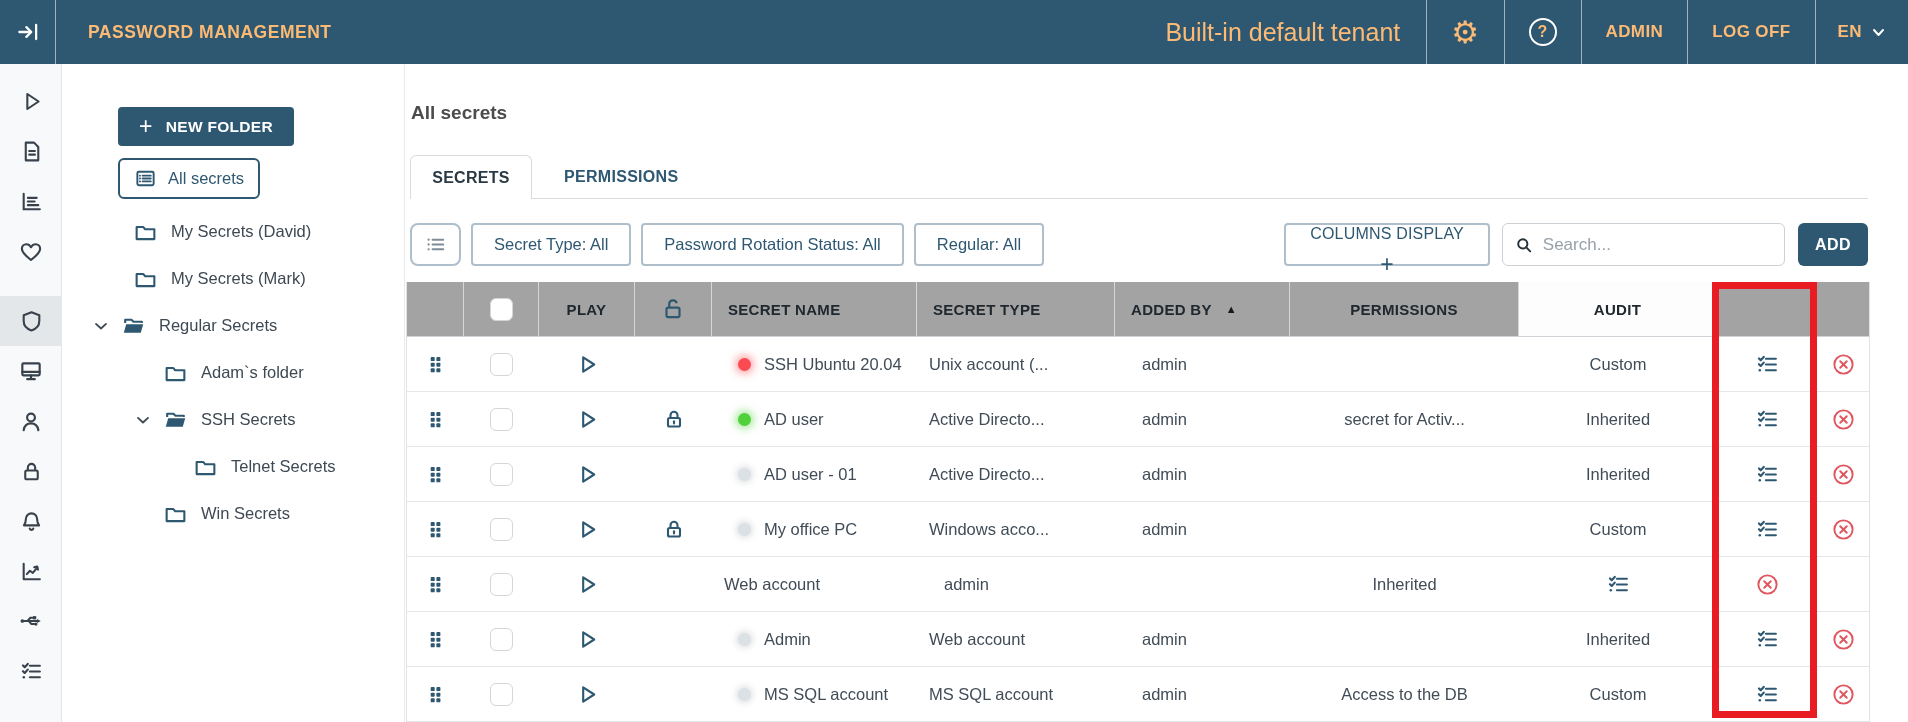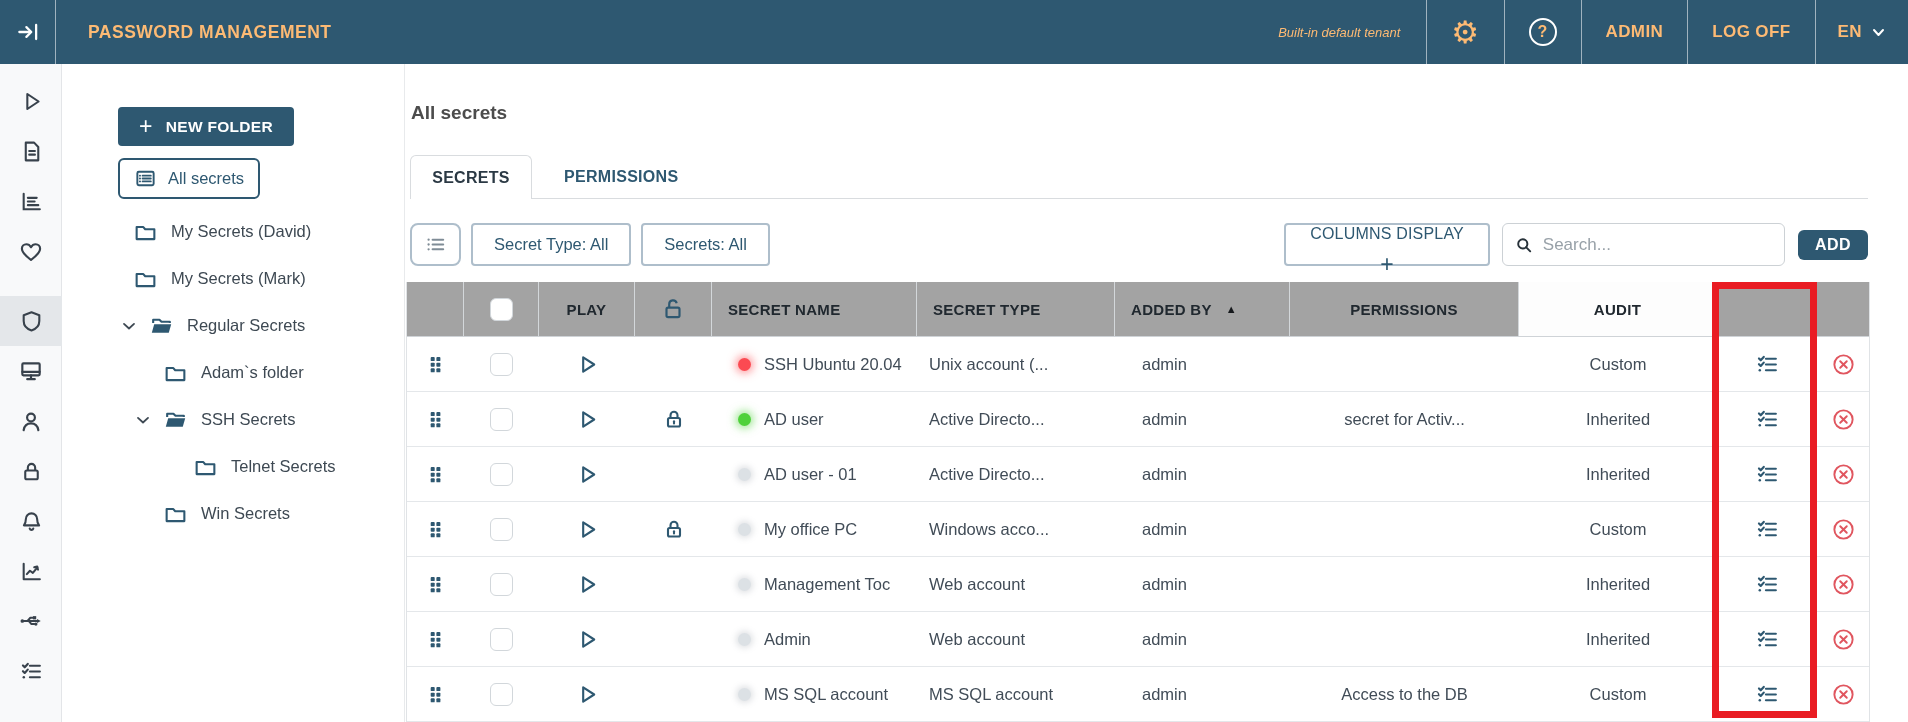--- a/index.html
+++ b/index.html
@@ -10,21 +10,21 @@
   }
   svg { display:block; }
 
   
   .app-header { position:absolute; left:0; top:0; width:1908px; height:64px;
     background:#2e5871; color:#fdba74; display:flex; align-items:stretch; z-index:10; }
   .collapse-btn { width:56px; display:flex; align-items:center; justify-content:center;
     border-right:1px solid rgba(255,255,255,.55); cursor:pointer; }
   .app-title { align-self:center; margin-left:32px; font-size:17.5px; font-weight:700; letter-spacing:.5px; }
   .hdr-right { margin-left:auto; display:flex; align-items:stretch; }
-  .tenant { align-self:center; font-size:13px; padding:0 26px;font-style:italic; }
+  .tenant { align-self:center; font-size:25px; padding:0 26px; }
   .hdr-sec { display:flex; align-items:center; justify-content:center;
     border-left:1px solid rgba(255,255,255,.55); padding:0 24px;
     font-size:17px; font-weight:600; letter-spacing:.4px; cursor:pointer; }
   .gear-glyph { font-size:31px; font-weight:400; line-height:1; }
   .help-circle { width:28px; height:28px; border:2.2px solid #fff; border-radius:50%;
     display:flex; align-items:center; justify-content:center; font-size:16px; font-weight:700; }
   .lang-sec { gap:9px; padding:0 22px; }
 
   
   .rail { position:absolute; left:0; top:64px; bottom:0; width:62px;
@@ -67,21 +67,21 @@
   .icon-btn { width:51px; height:43px; background:#fff; border:2px solid #aebecb; border-radius:8px;
     display:flex; align-items:center; justify-content:center; color:#7f8c96; cursor:pointer; }
   .filter-btn { height:43px; background:#fff; border:2px solid #aebecb; border-radius:4px;
     color:#2e5871; font-family:inherit; font-size:16.5px; padding:0 21px; margin-left:10px;
     display:flex; align-items:center; white-space:nowrap; cursor:pointer; }
   .columns-btn { margin-left:auto; gap:10px; font-size:16px; letter-spacing:.2px; padding:0 24px;flex-direction:column; }
   .search-box { width:283px; height:43px; margin-left:12px; background:#fff;
     border:1px solid #ccd1d5; border-radius:6px; display:flex; align-items:center; padding:0 12px; gap:10px; }
   .search-box input { border:none; outline:none; width:100%; font-family:inherit; font-size:17px; color:#333; }
   .search-box input::placeholder { color:#98a1a8; }
-  .add-btn { width:70px; height:30px; margin-left:13px; background:#2e5871; color:#fff; border:none;
+  .add-btn { width:70px; height:43px; margin-left:13px; background:#2e5871; color:#fff; border:none;
     border-radius:6px; font-family:inherit; font-size:16px; font-weight:700; letter-spacing:.4px; cursor:pointer; }
 
   
   .table { position:absolute; left:1px; top:218px; width:1464px;
     border-left:1px solid #e0e3e6; border-right:1px solid #e0e3e6; }
   .thead, .trow { display:grid; grid-template-columns:57px 75px 96px 77px 205px 198px 175px 229px 198px 101px 51px; height:55px; }
   .thead { background:#a3a3a3; border-bottom:1px solid #cfd3d7; }
   .hcell { display:flex; align-items:center; padding-left:16px; font-size:15px; font-weight:700;
     color:#20282f; letter-spacing:.3px; border-right:1px solid #d3d7da; white-space:nowrap; }
   .hcell:last-child { border-right:none; }
@@ -250,21 +250,21 @@
           </svg>
     </span>
     <span class="f-ico">
       <svg class="ico-closed" width="25" height="25" viewBox="0 0 24 24" fill="none" stroke="#2e5871" stroke-width="2" stroke-linejoin="round">
             <path d="M3.5 19.3V7.6h6.2l2 2.2h8.8v9.5H3.5z"></path>
           </svg>
 
     </span>
     <span>My Secrets (Mark)</span>
   </div>
-      <div class="tree-item" style="padding-left: 57px;">
+      <div class="tree-item" style="padding-left: 29px;">
     <span class="chev-box">
       <svg width="20" height="20" viewBox="0 0 24 24" fill="none" stroke="currentColor" stroke-width="2.2" stroke-linecap="round" stroke-linejoin="round">
             <path d="M6 9.5l6 5.5 6-5.5"></path>
           </svg>
     </span>
     <span class="f-ico">
 
       <svg class="ico-open" width="25" height="25" viewBox="0 0 24 24" fill="none">
             <path d="M4 9.6V6.4h6l2 2h8v1.2" stroke="#2e5871" stroke-width="2" fill="none" stroke-linejoin="round"></path>
             <path d="M2.7 18.9l2.3-8.1h16.3l-2.3 8.1z" fill="#2e5871"></path>
@@ -343,21 +343,22 @@
   <div class="filter-bar">
     <button class="icon-btn">
       <svg width="23" height="23" viewBox="0 0 24 24" fill="none" stroke="currentColor" stroke-width="2.2" stroke-linecap="round">
           <path d="M9 7h11M9 12h11M9 17h11"></path>
           <circle cx="4.8" cy="7" r="1.2" fill="currentColor" stroke="none"></circle>
           <circle cx="4.8" cy="12" r="1.2" fill="currentColor" stroke="none"></circle>
           <circle cx="4.8" cy="17" r="1.2" fill="currentColor" stroke="none"></circle>
         </svg>
     </button>
     <button class="filter-btn">Secret Type: All</button>
-    <button class="filter-btn">Secrets: All</button>
+    <button class="filter-btn">Password Rotation Status: All</button>
+    <button class="filter-btn">Regular: All</button>
     <button class="filter-btn columns-btn">
       <span>COLUMNS DISPLAY</span>
       <span class="plus-glyph">+</span>
     </button>
     <div class="search-box">
       <svg width="20" height="20" viewBox="0 0 24 24" fill="none" stroke="#28323a" stroke-width="2.6" stroke-linecap="round">
           <circle cx="10.5" cy="10.5" r="6.2"></circle>
           <path d="M15.2 15.2L20.5 20.5"></path>
         </svg>
       <input type="text" placeholder="Search..." style="">
@@ -600,24 +601,20 @@
               <path d="M7.5 4.5L19 12 7.5 19.5z"></path>
             </svg>
     </div>
     <div class="cell c-center">
       <svg width="24" height="24" viewBox="0 0 24 24" fill="none" stroke="#2e5871" stroke-width="2.1" stroke-linejoin="round" class="hidden">
               <rect x="6" y="11" width="12" height="8.5" rx="1.5"></rect>
               <path d="M8.5 11V8.2a3.5 3.5 0 017 0V11"></path>
               <path d="M12 14.2v2.2" stroke-linecap="round"></path>
             </svg>
     </div>
-    <div class="cell c-name">
-      <span class="dot dot-gray"></span>
-      <span>Management Toc</span>
-    </div>
     <div class="cell c-type">Web account</div>
     <div class="cell c-added">admin</div>
     <div class="cell c-desc"></div>
     <div class="cell c-perm">Inherited</div>
     <div class="cell c-center">
       <svg width="25" height="25" viewBox="0 0 24 24" fill="none" stroke="#2e5871" stroke-width="2.1" stroke-linecap="round" stroke-linejoin="round">
               <path d="M10.5 6.5h9.5M10.5 12h9.5M10.5 17.5h9.5"></path>
               <path d="M3.8 6.2l1.7 1.7 2.9-3.2M3.8 11.7l1.7 1.7 2.9-3.2"></path>
               <circle cx="4.6" cy="17.5" r="1.2" fill="#2e5871" stroke="none"></circle>
             </svg>

